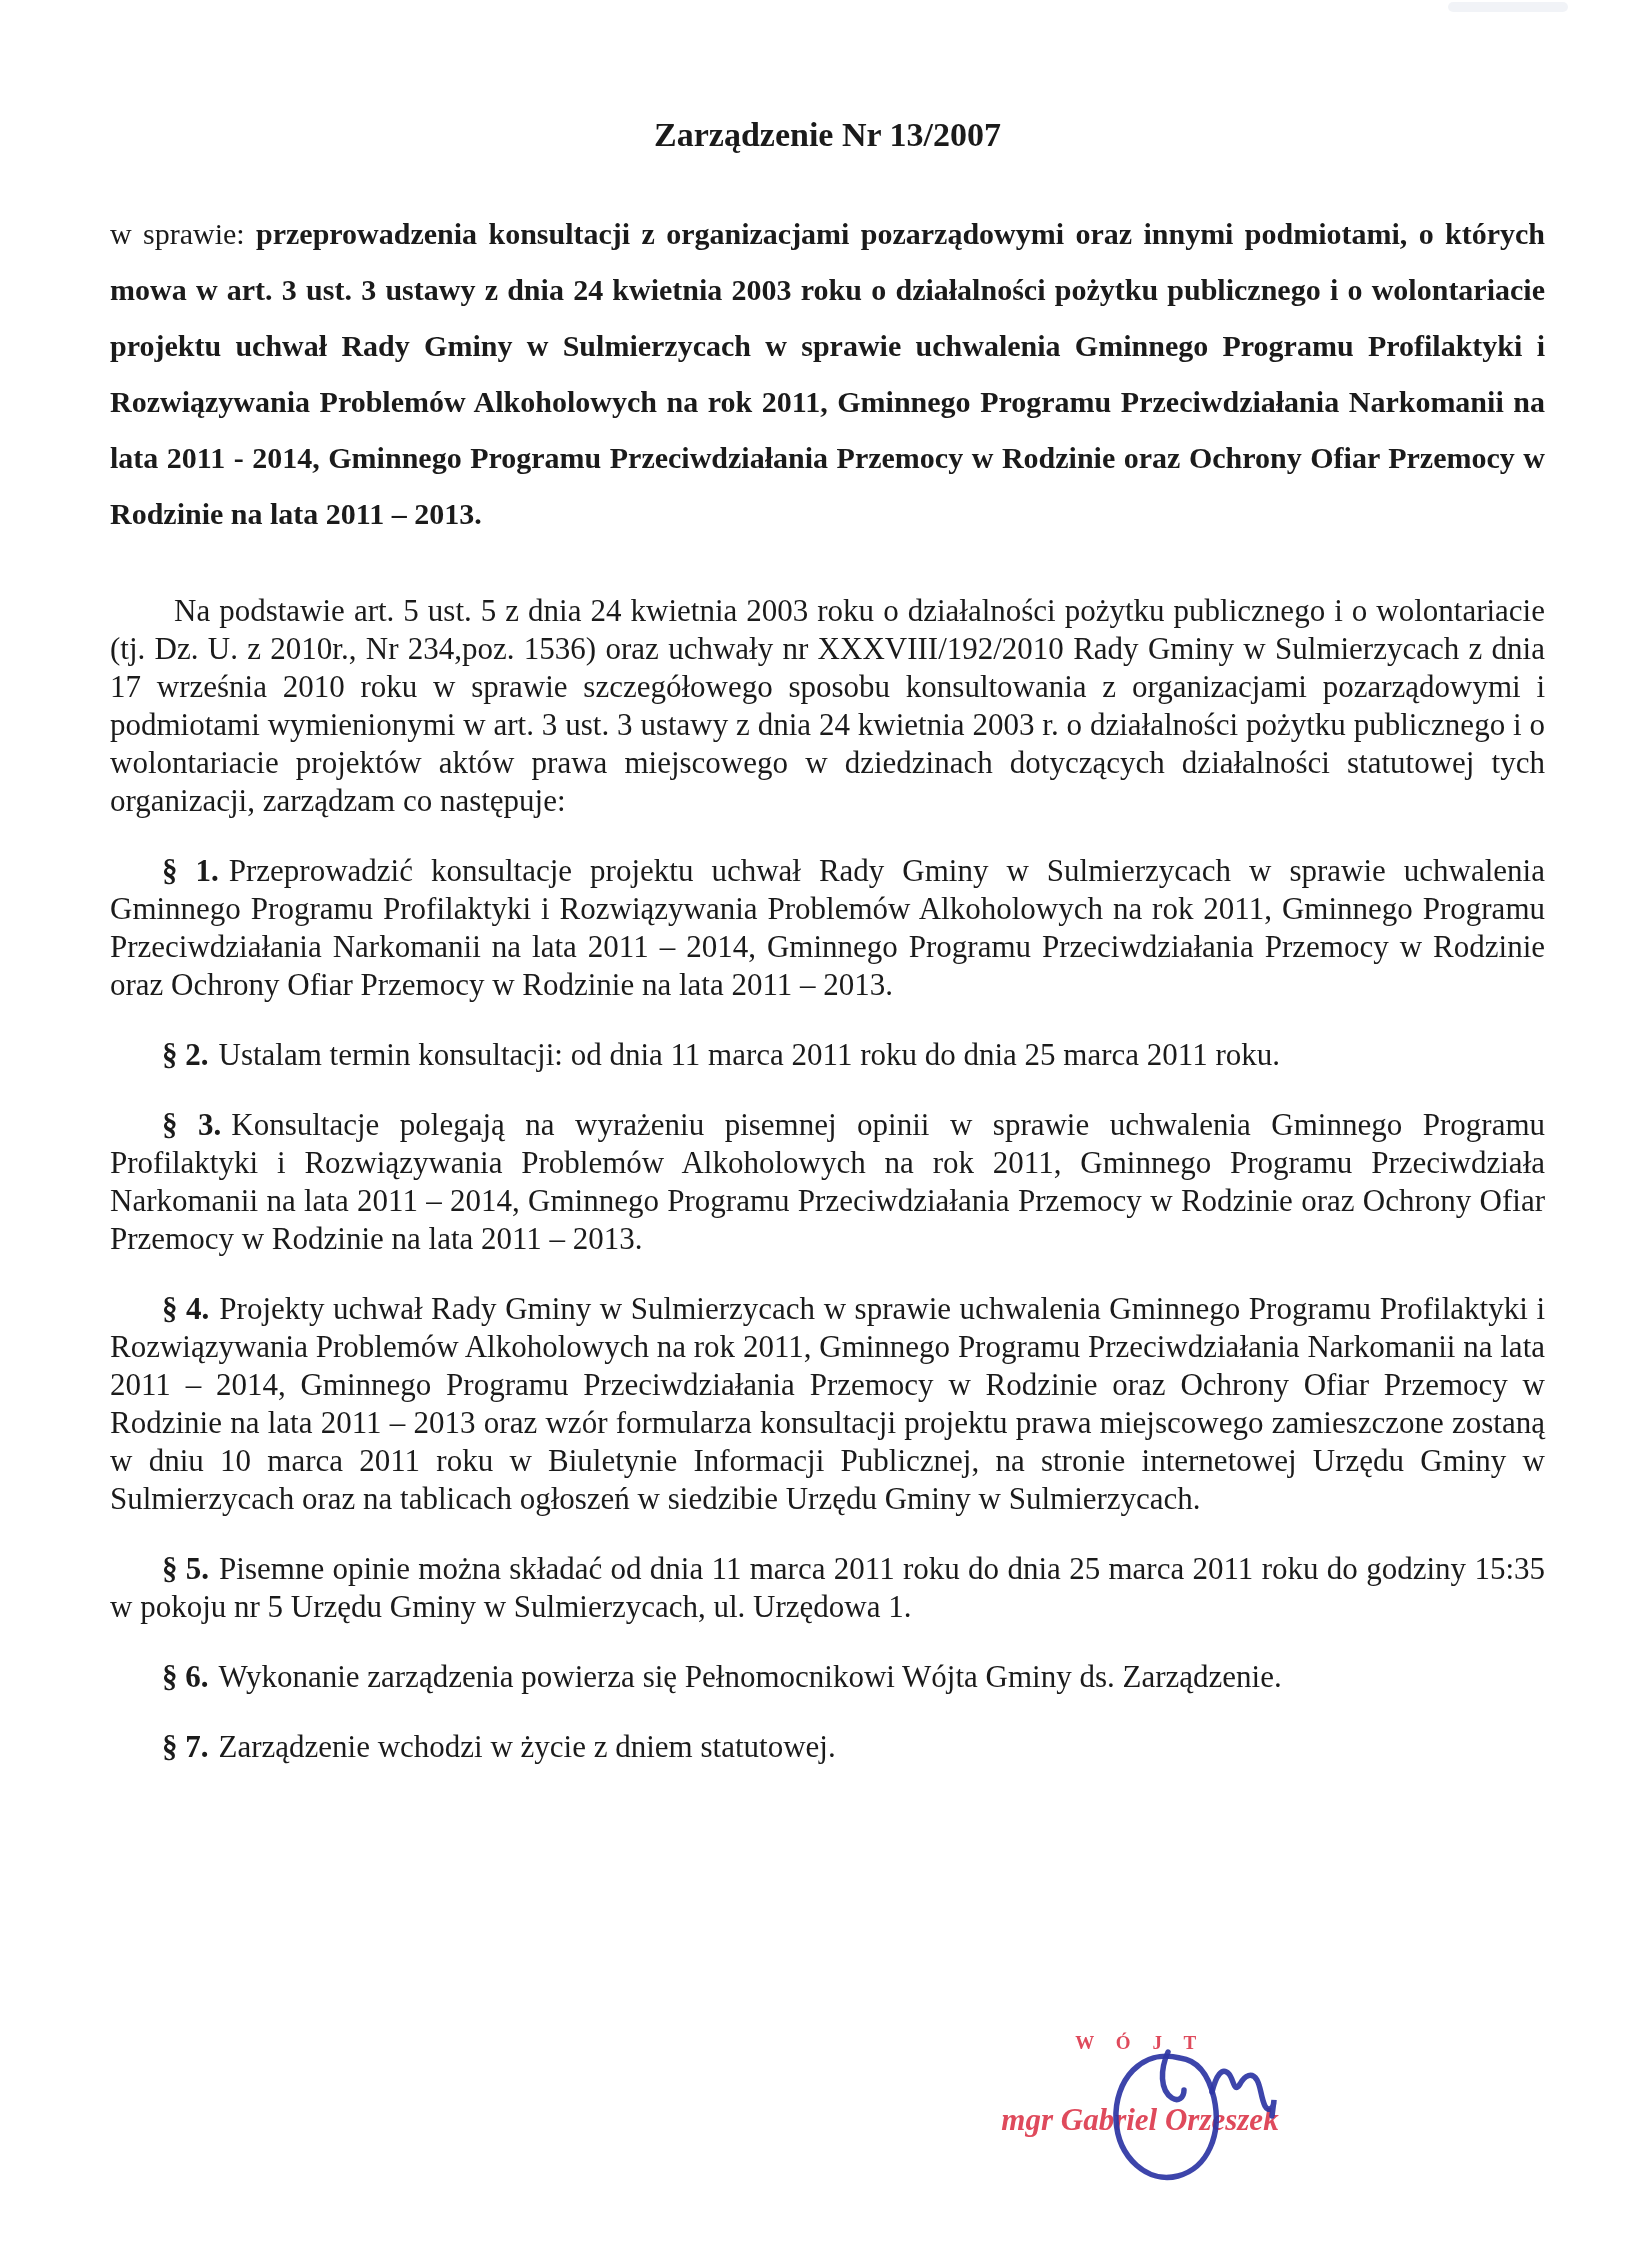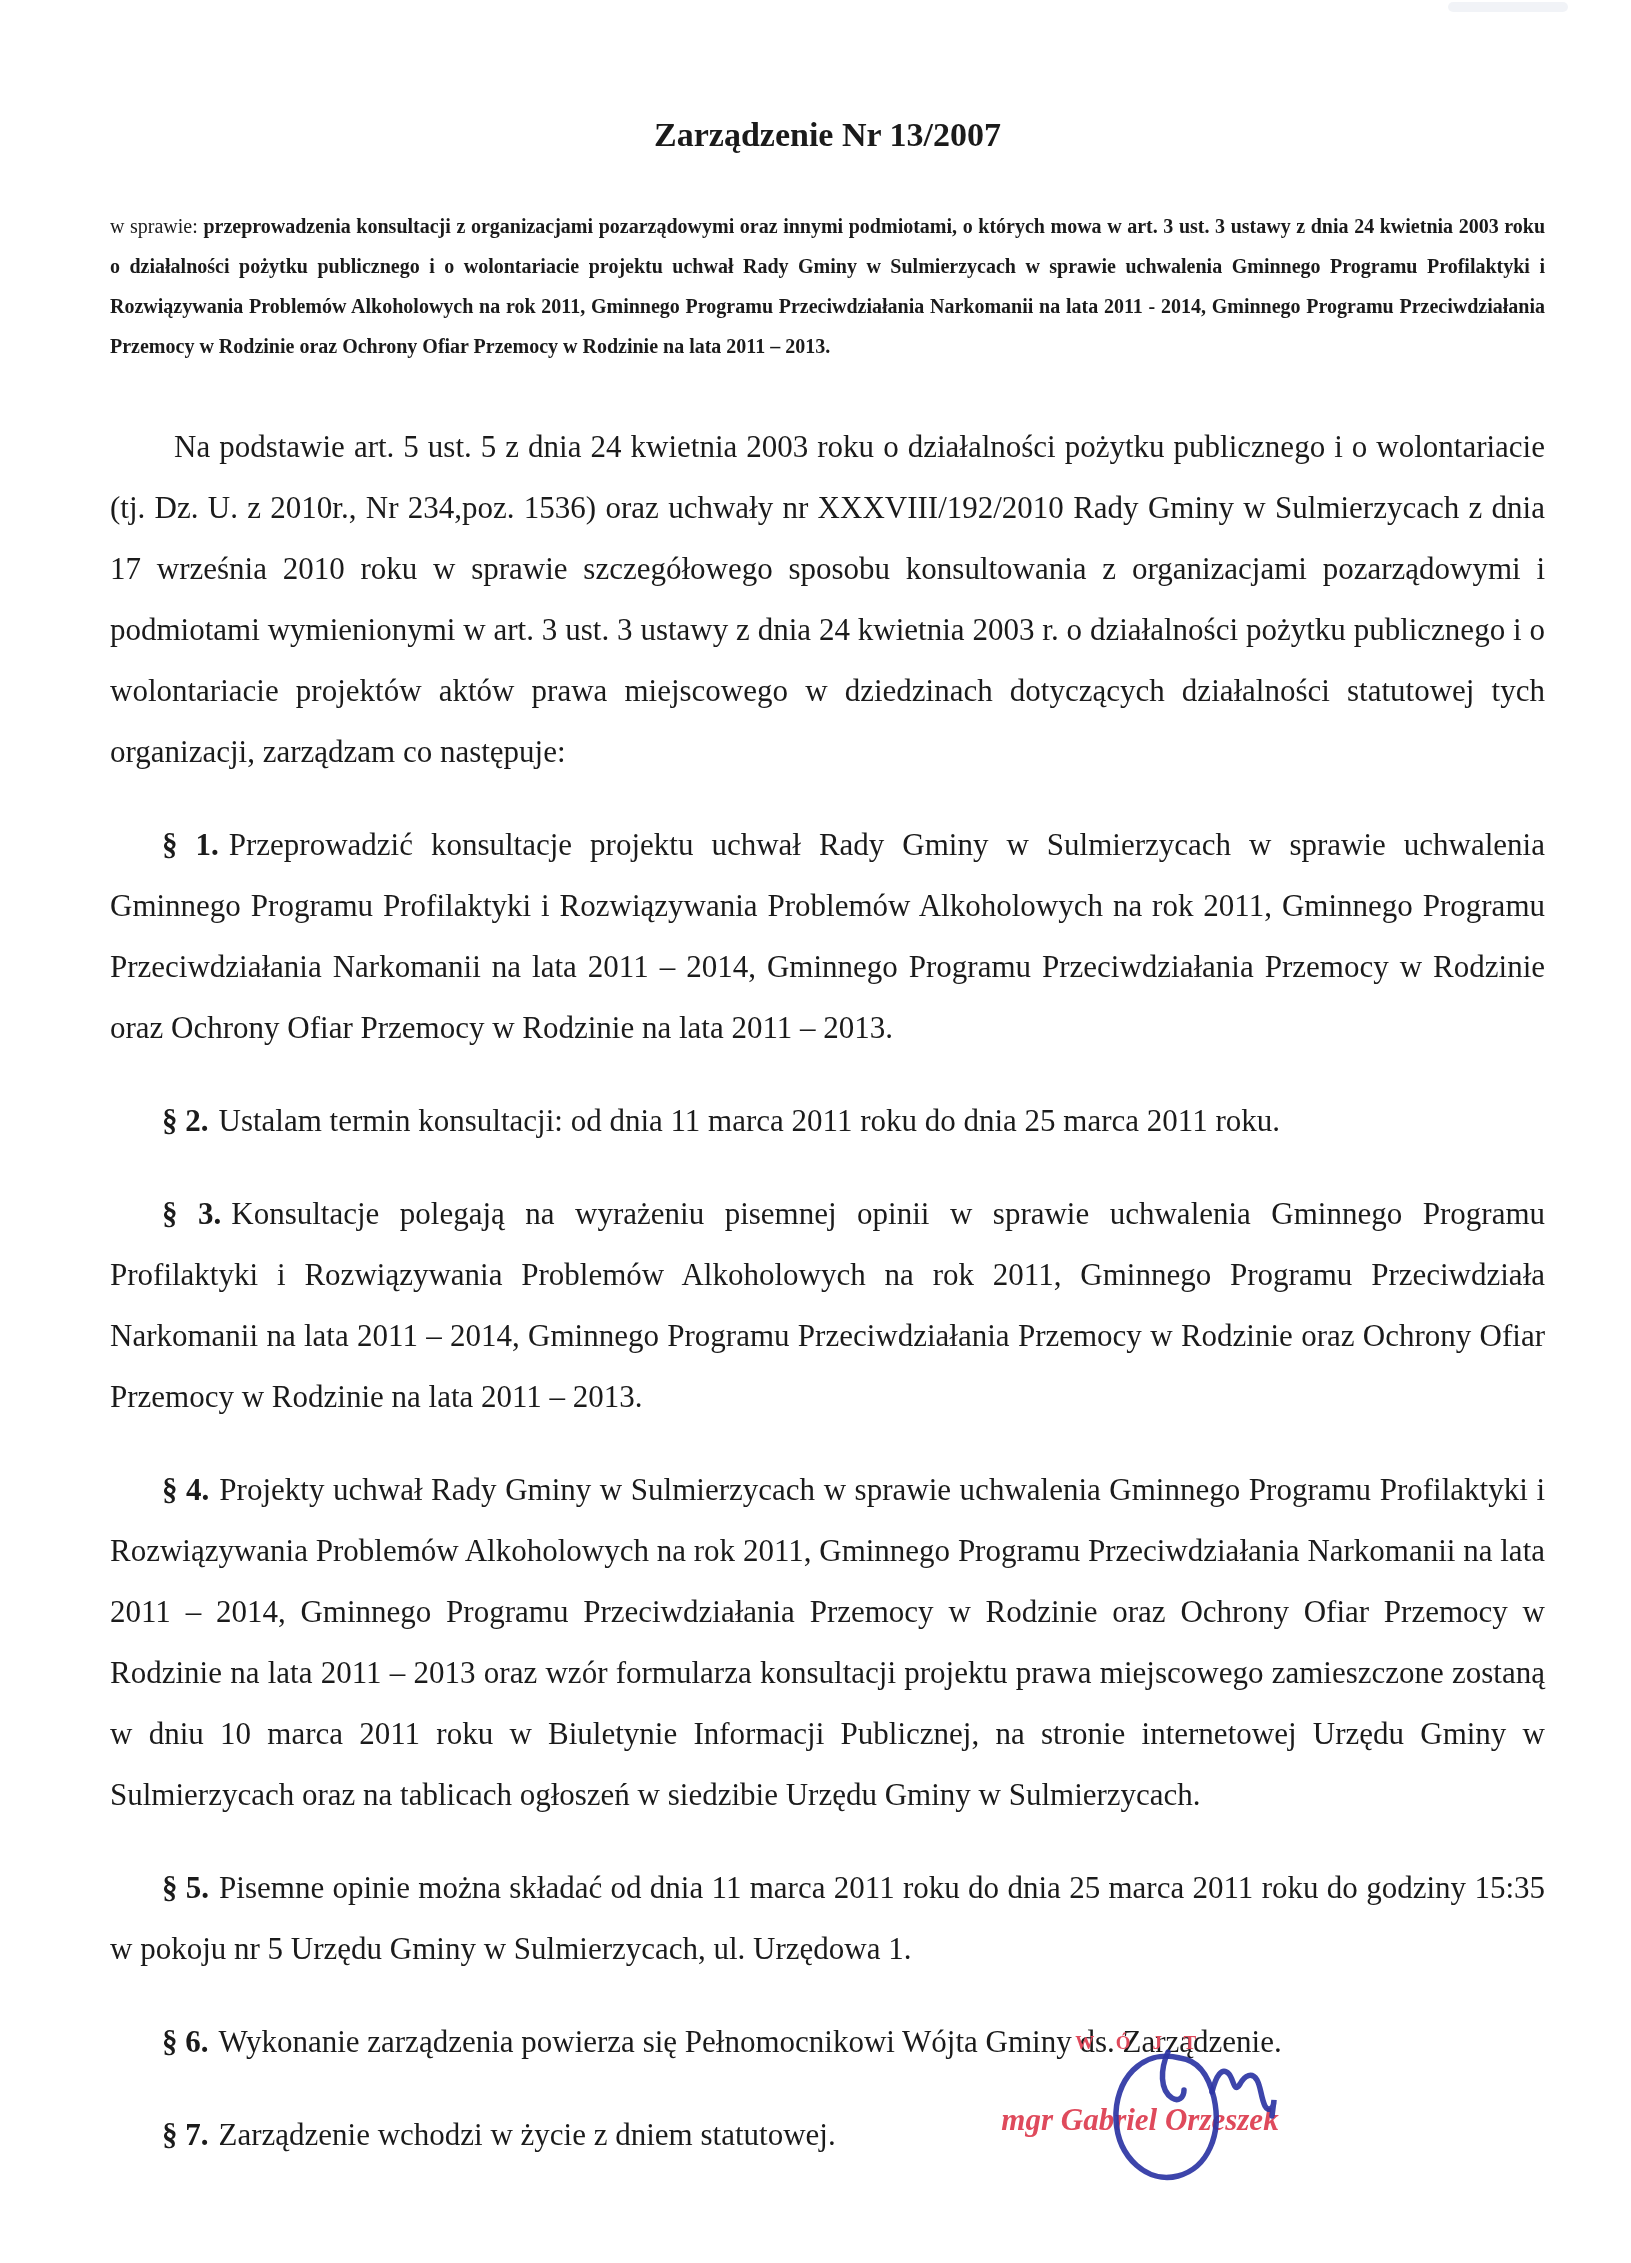--- a/index.html
+++ b/index.html
@@ -25,25 +25,25 @@
     text-align: center;
     font-weight: bold;
     font-size: 34px;
     line-height: 46px;
     margin: 0 0 48px 0;
   }
   p {
     margin: 0;
     text-align: justify;
     font-size: 31px;
-    line-height: 61px;
+    line-height: 38px;
   }
   .subject {
-    line-height: 40px;
-    font-size: 20px;
+    line-height: 56px;
+    font-size: 30px;
     margin-bottom: 50px;
   }
   .subject .subject-body { font-weight: bold; }
   .preamble {
     text-indent: 64px;
     margin-bottom: 24px;
   }
   .section {
     text-indent: 52px;
     margin-top: 32px;

